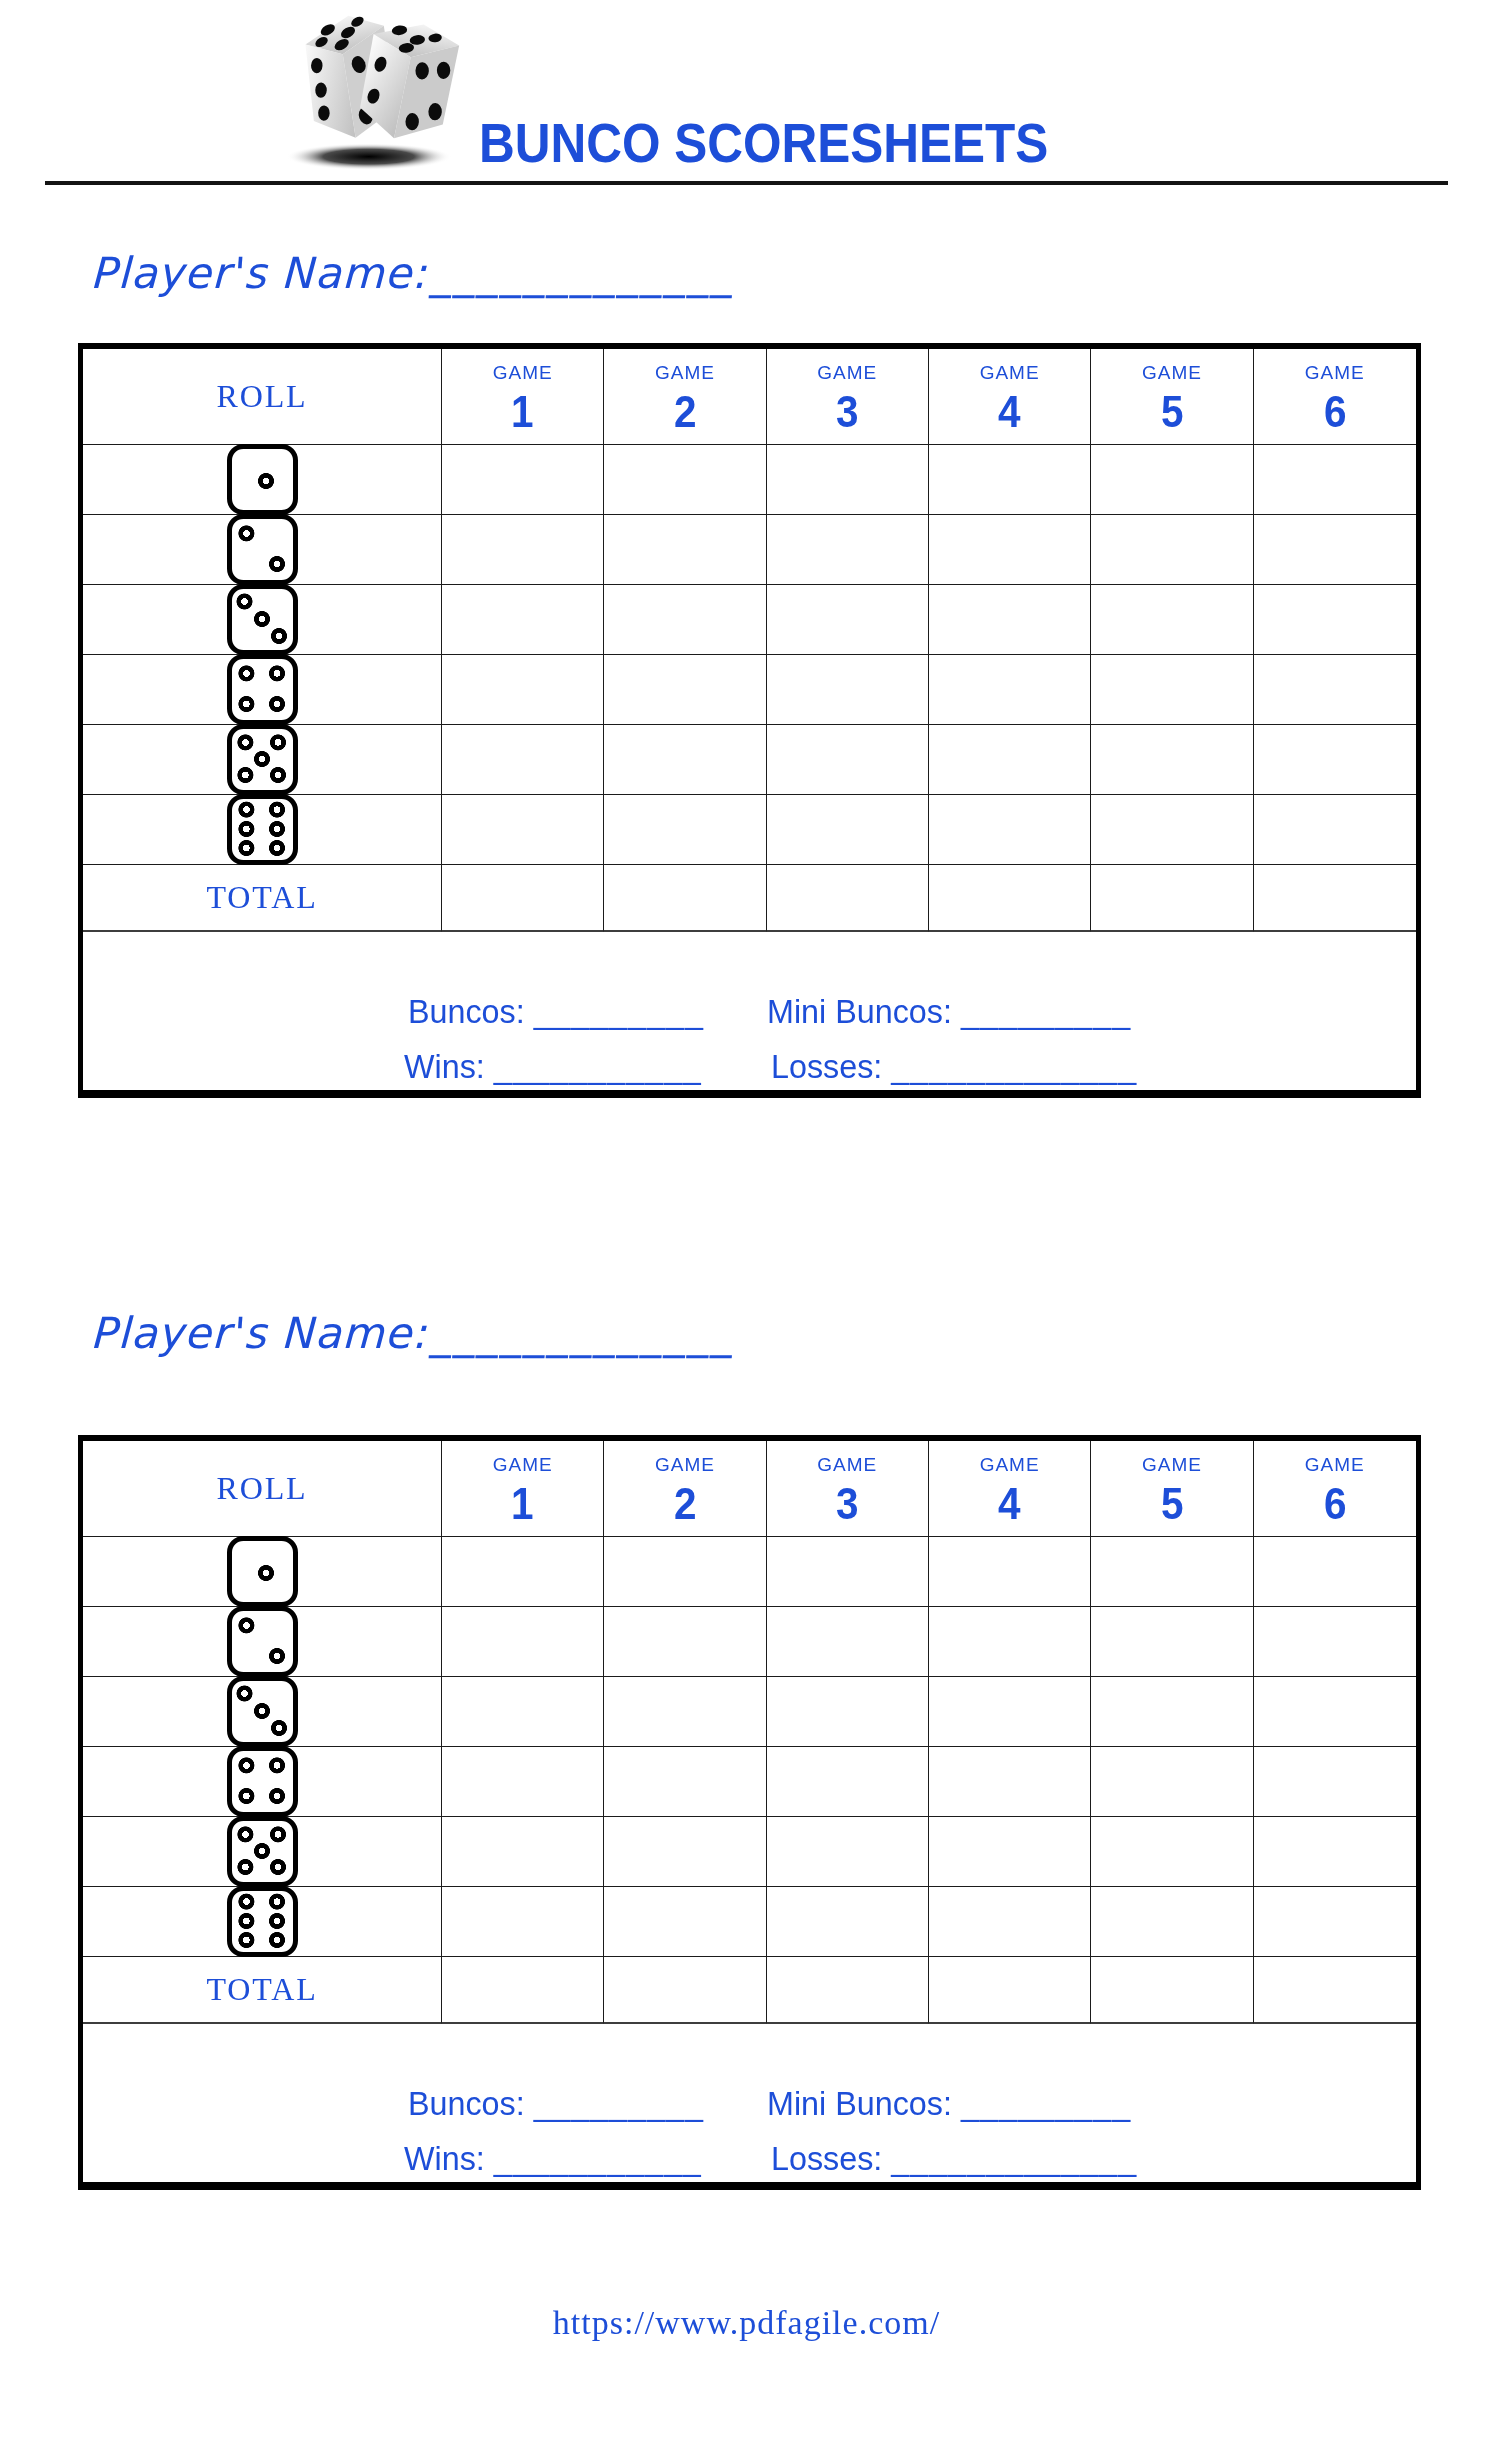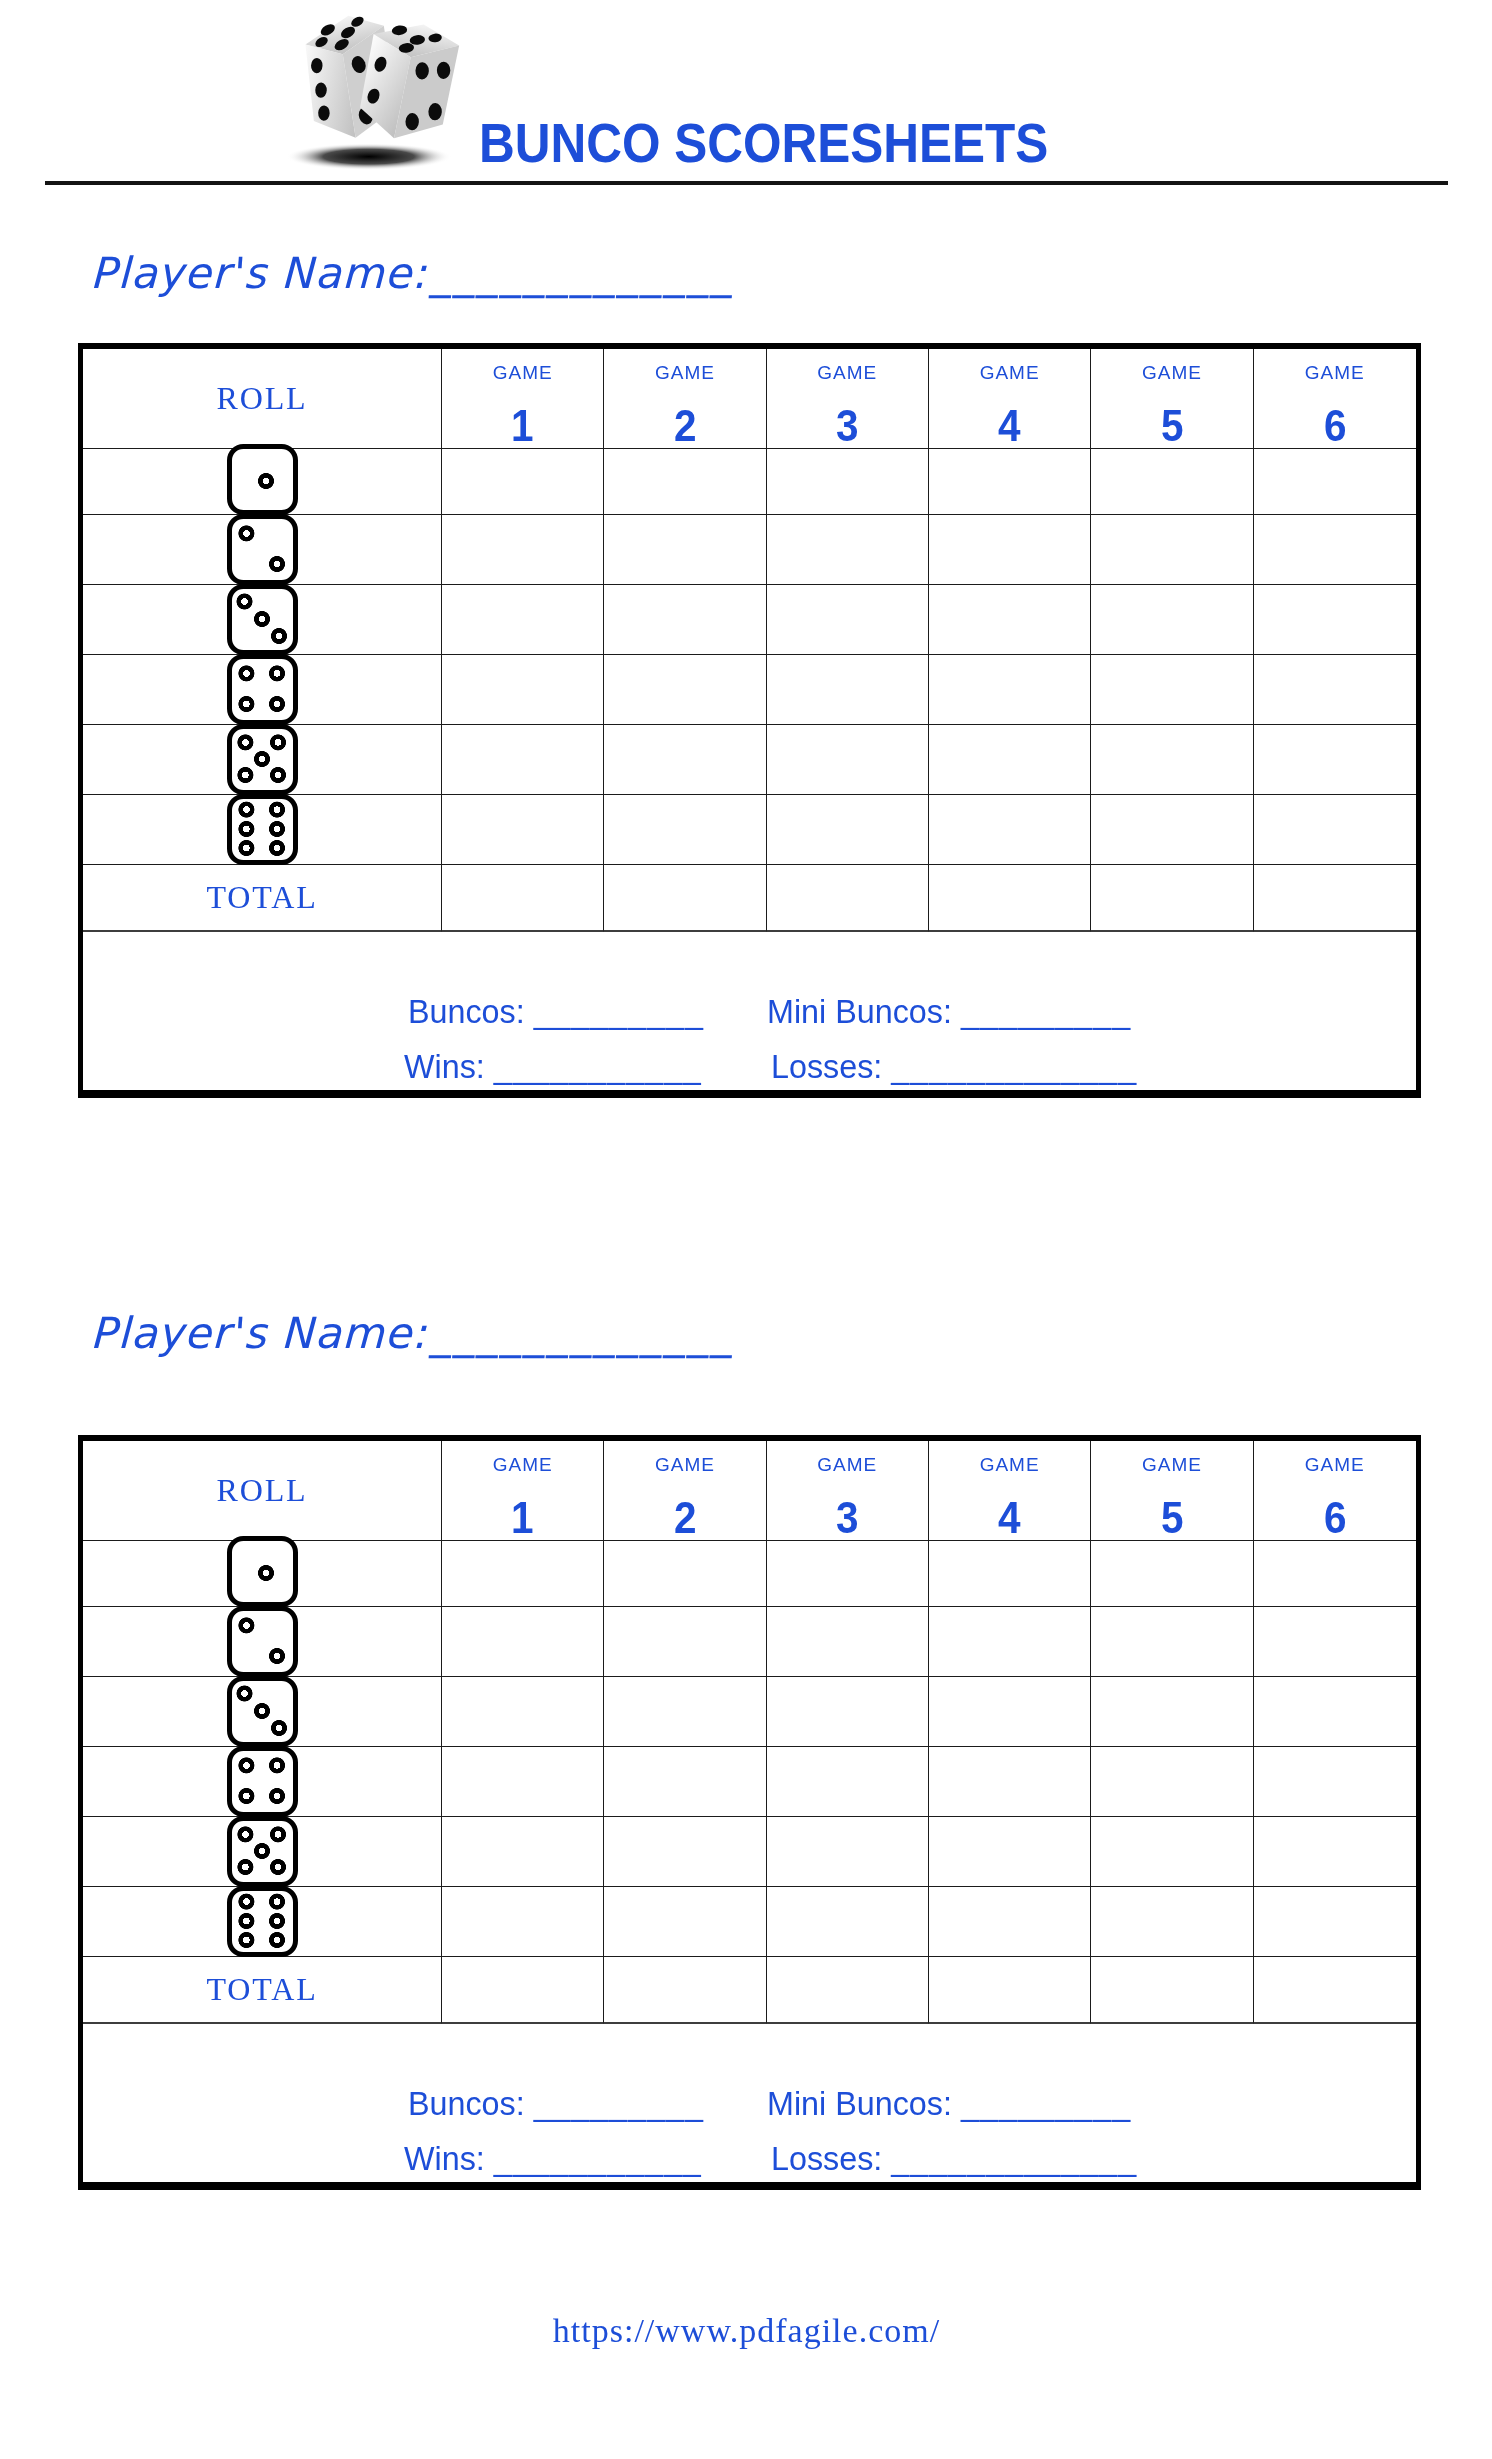--- a/index.html
+++ b/index.html
@@ -26,21 +26,21 @@
   #tbl2{top:1435px;}
   .trow{display:grid;grid-template-columns:359px repeat(6,1fr);}
   .trow.head{height:96px;}
   .trow.droll{height:70px;}
   .trow.totalr{height:67px;}
   .cell{position:relative;border-right:1.9px solid #1b1b1b;border-bottom:1.9px solid #1b1b1b;}
   .trow .cell:last-child{border-right:none;}
   .trow.totalr .cell{border-bottom:2.9px solid #3d3d3d;}
   .roll-head,.roll-cell,.total-cell{display:flex;align-items:center;justify-content:center;}
   .roll-label,.total-label{font-family:"Liberation Serif",serif;font-size:32px;letter-spacing:1.9px;}
-  .game-head{display:flex;flex-direction:column;align-items:center;padding-top:12.5px;gap:20px;}
+  .game-head{display:flex;flex-direction:column;align-items:center;padding-top:12.5px;gap:6px;}
   .game-word{font-size:19px;letter-spacing:1px;}
   .game-num{font-size:44px;font-weight:bold;line-height:1;transform:scaleX(.92);}
   .tfoot{height:158px;position:relative;}
 
   
   .die{position:relative;z-index:2;width:71px;height:71px;box-sizing:border-box;background-color:#fff;
        border:5.8px solid #000;border-radius:16.3px;margin:-2.9px 0;background-repeat:no-repeat;background-origin:padding-box;}
   .v1{background-image:radial-gradient(circle at 34px 32px,#fff 3.4px,#000 3.4px 7.7px,rgba(0,0,0,0) 8.3px);}
   .v2{background-image:
       radial-gradient(circle at 14.4px 14.4px,#fff 3.4px,#000 3.4px 7.7px,rgba(0,0,0,0) 8.3px),
@@ -71,21 +71,21 @@
   
   .fgroup{position:absolute;font-size:34px;white-space:nowrap;letter-spacing:0;transform:scaleX(.95);transform-origin:left bottom;}
   .fgroup .blank{letter-spacing:1px;}
   .fg-buncos{left:325px;top:60px;}
   .fg-mini{left:684px;top:60px;}
   .fg-wins{left:321px;top:115px;}
   .fg-losses{left:688px;top:115px;}
 
   
   .url{position:absolute;top:2304px;left:0;width:100%;text-align:center;
-       font-family:"Liberation Serif",serif;font-size:34px;letter-spacing:1px;margin-top:8px;}
+       font-family:"Liberation Serif",serif;font-size:34px;letter-spacing:1px;}
 </style>
 </head>
 <body>
 
 <div id="page">
 
   <svg class="logo" viewBox="0 0 218 176" aria-hidden="true">
     <defs>
       <radialGradient id="gsh" cx="50%" cy="50%" r="50%">
         <stop offset="0%" stop-color="#000000"></stop>

